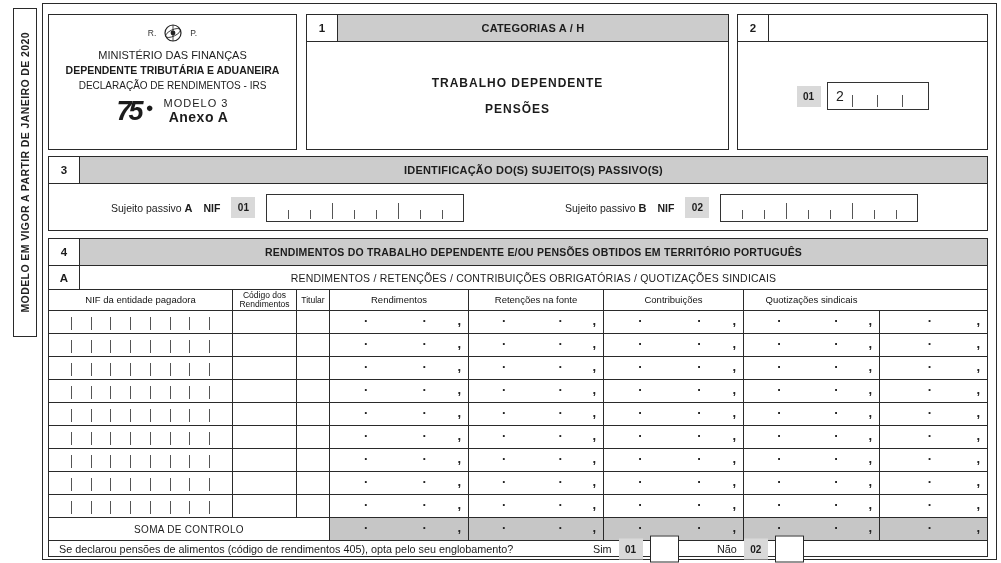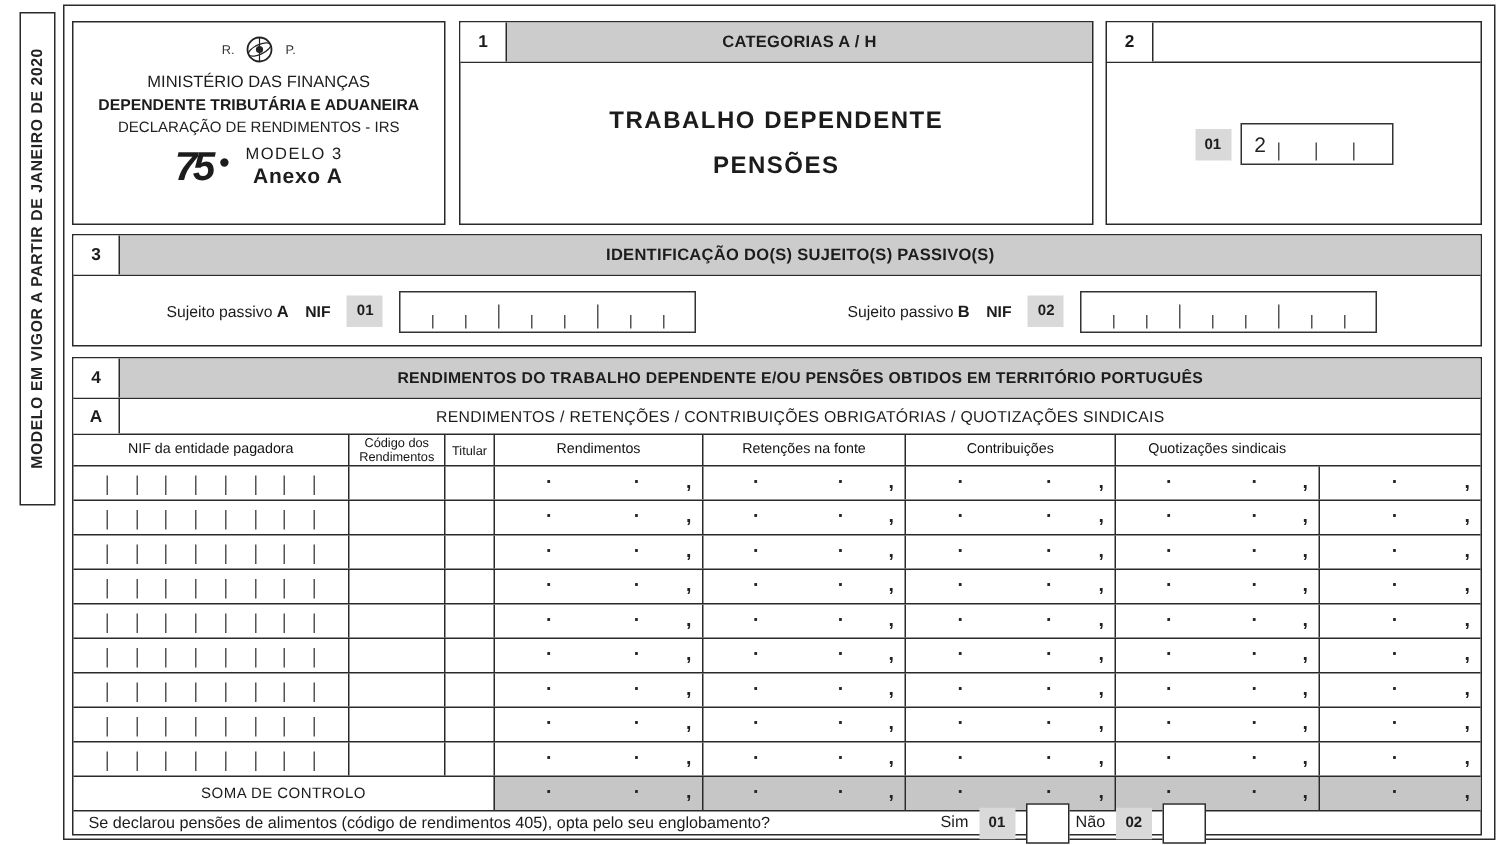--- a/index.html
+++ b/index.html
@@ -33,21 +33,21 @@
   .logo-row{display:flex;align-items:center;justify-content:center;gap:14px;margin-top:6px;}
   .irs-logo{font-weight:700;font-style:italic;font-size:27px;letter-spacing:-3px;
     line-height:24px;position:relative;padding-right:9px;}
   .irs-logo i{position:absolute;right:-1px;top:-3px;font-style:normal;font-size:13px;}
   .modelo-txt{font-size:11px;letter-spacing:1px;text-align:left;}
   .anexo-txt{font-weight:bold;font-size:14px;text-align:right;letter-spacing:.5px;}
 
   
   .box1{left:263px;top:10px;width:423px;height:136px;}
   .box1-body{height:108px;display:flex;flex-direction:column;align-items:center;justify-content:center;gap:12px;}
-  .box1-body div{font-weight:bold;font-size:16px;letter-spacing:1px;}
+  .box1-body div{font-weight:bold;font-size:12px;letter-spacing:1px;}
 
   
   .box2{left:694px;top:10px;width:251px;height:136px;}
   .box2-body{height:108px;display:flex;align-items:center;justify-content:center;gap:6px;}
   .code-label{background:#d9d9d9;font-weight:bold;font-size:10px;width:24px;height:21px;
     display:flex;align-items:center;justify-content:center;}
   .year-box{width:100px;height:26px;border:1.5px solid #333;display:flex;background:#fff;}
   .yd{flex:1;position:relative;display:flex;align-items:center;justify-content:center;
       font-size:14px;color:#222;}
   .yd .tick{position:absolute;right:0;bottom:2px;width:1px;height:12px;background:#555;}
@@ -85,21 +85,21 @@
   .money .dot{flex:1;text-align:center;}
   .money .comma{width:7px;text-align:right;}
 
   .soma{height:22px;border-bottom:1.5px solid #2a2a2a;grid-template-columns:280px 139px 135px 140px 136px 1fr;}
   .soma-label{display:flex;align-items:center;justify-content:center;font-size:10px;letter-spacing:.3px;}
   .soma .money{background:#c6c6c6;}
 
   .question-row{flex:1;position:relative;}
   .q-text{position:absolute;left:10px;top:50%;transform:translateY(-50%);font-size:10.8px;}
   .q-group{position:absolute;top:50%;transform:translateY(-50%);display:flex;align-items:center;gap:7px;}
-  .q-yes{left:578px;} .q-no{left:668px;}
+  .q-yes{left:544px;} .q-no{left:668px;}
   .q-word{font-size:10.8px;}
   .checkbox{width:27px;height:25px;border:1.5px solid #2a2a2a;background:#fff;}
 </style>
 </head>
 <body>
 
 <div class="page">
 
   <div class="sidebar-box">
     <span>MODELO EM VIGOR A PARTIR DE JANEIRO DE 2020</span>

